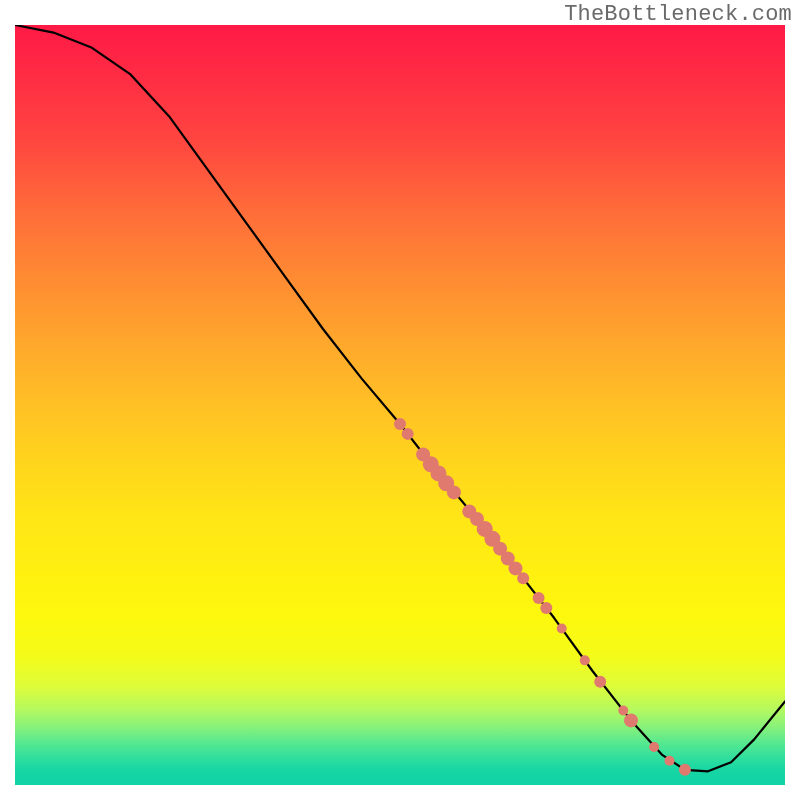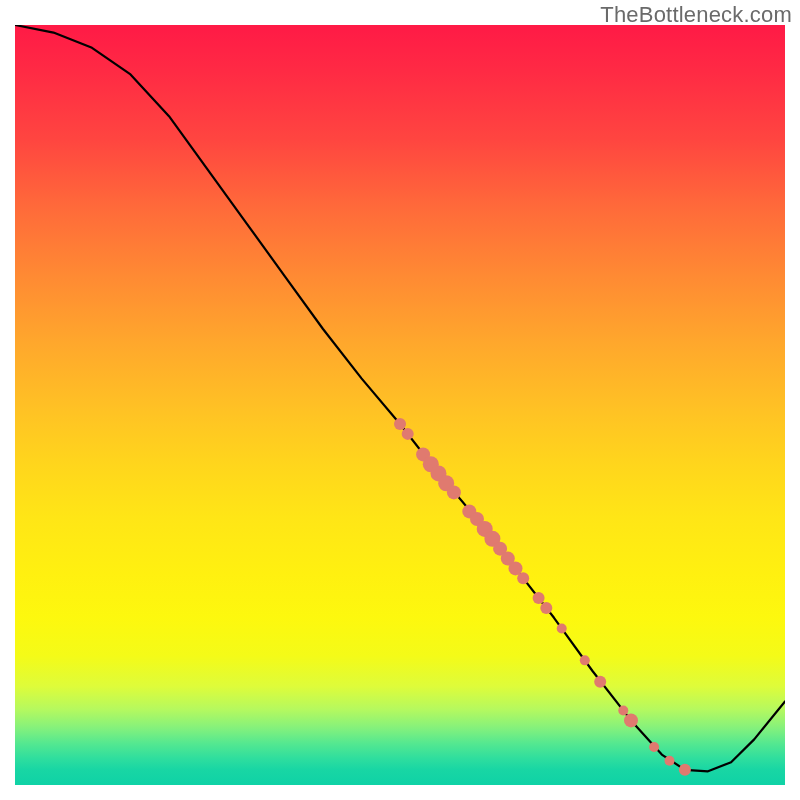--- a/index.html
+++ b/index.html
@@ -7,20 +7,21 @@
     width: 800px;
     height: 800px;
     overflow: hidden;
     font-family: Arial, Helvetica, sans-serif;
     background: #fff;
   }
   .chart-container {
     width: 800px;
     height: 800px;
     position: relative;
+    font-family: Liberation Mono, monospace;
   }
   .watermark {
     position: absolute;
     top: 2px;
     right: 8px;
     font-size: 22px;
     color: #6a6a6a;
     font-weight: 400;
     letter-spacing: 0.2px;
     z-index: 10;

